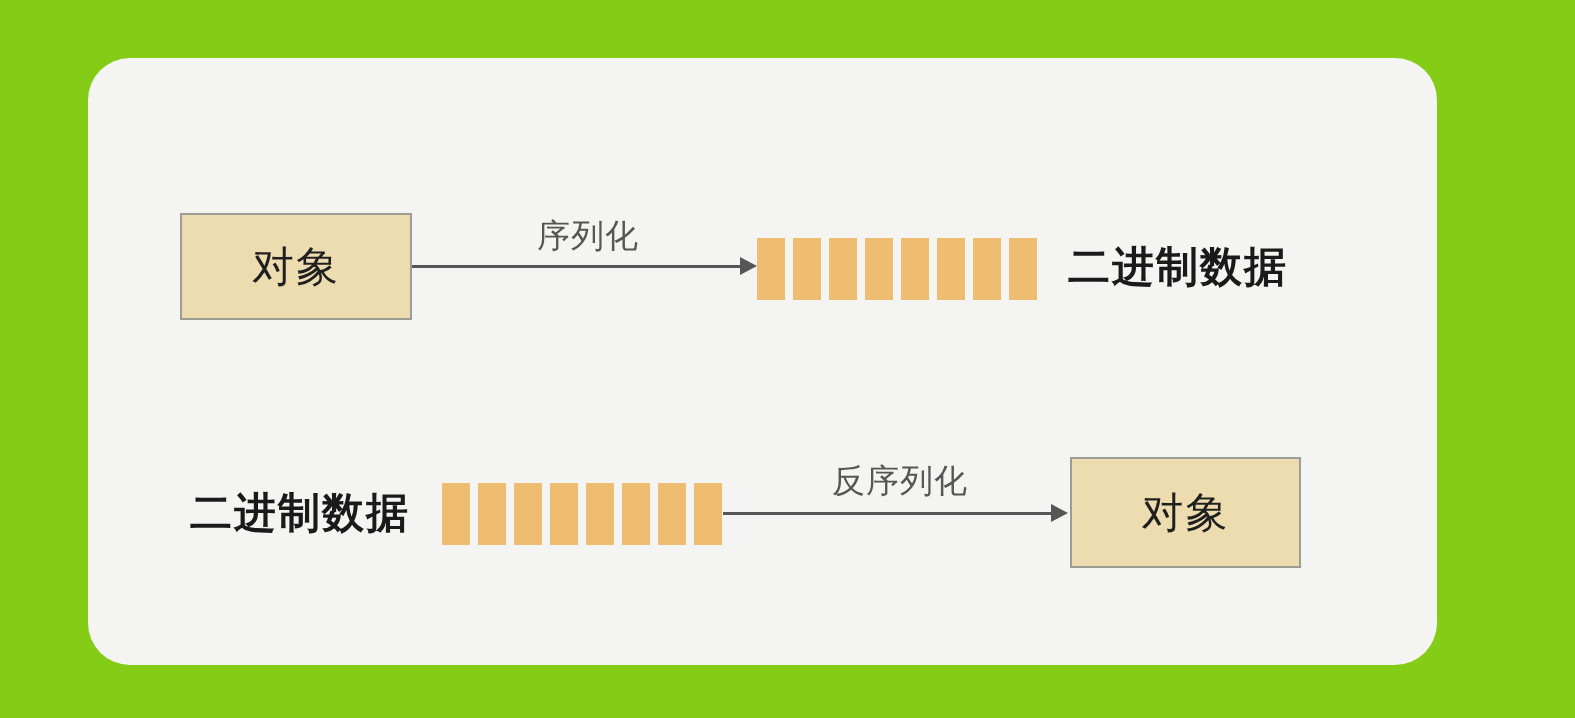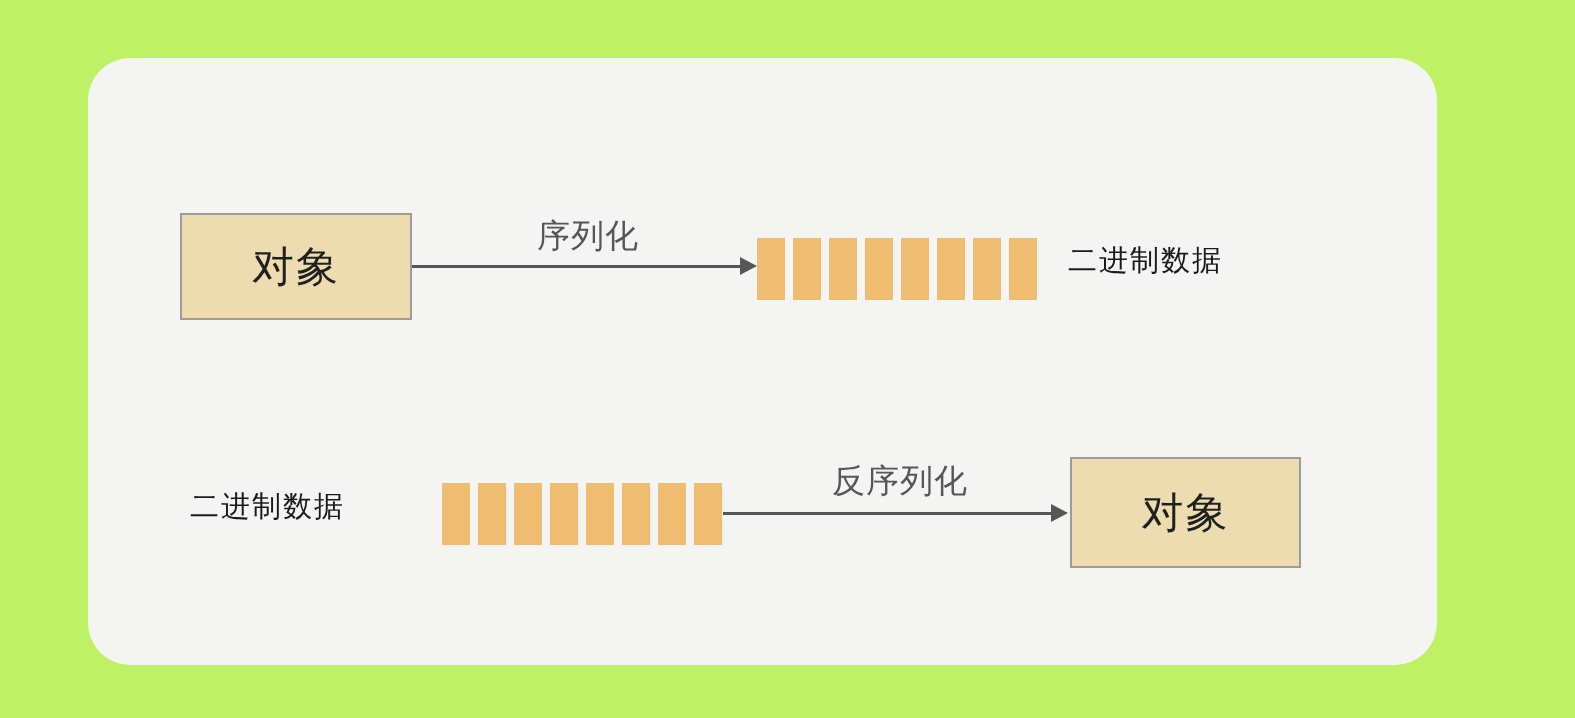--- a/index.html
+++ b/index.html
@@ -10,21 +10,21 @@
   body {
     width: 1575px;
     height: 718px;
     font-family: "Liberation Sans", "DejaVu Sans", sans-serif;
     overflow: hidden;
   }
   #canvas {
     position: relative;
     width: 1575px;
     height: 718px;
-    background: #bef264;
+    background: #84cc16;
   }
   
   #panel {
     position: absolute;
     left: 88px;
     top: 58px;
     width: 1349px;
     height: 607px;
     background: #f4f4f2;
     border-radius: 42px;
@@ -80,25 +80,26 @@
     left: 757px;
     top: 238px;
   }
   #bars-bottom {
     left: 442px;
     top: 483px;
   }
 
   
   .data-label {
-    font-size: 29px;
+    font-size: 42px;
     color: #1a1a1a;
     letter-spacing: 2px;
     line-height: 1;
     white-space: nowrap;
+    font-weight: bold;
   }
   #label-binary-top {
     left: 1068px;
     top: 246px;
   }
   #label-binary-bottom {
     left: 190px;
     top: 492px;
   }
 

